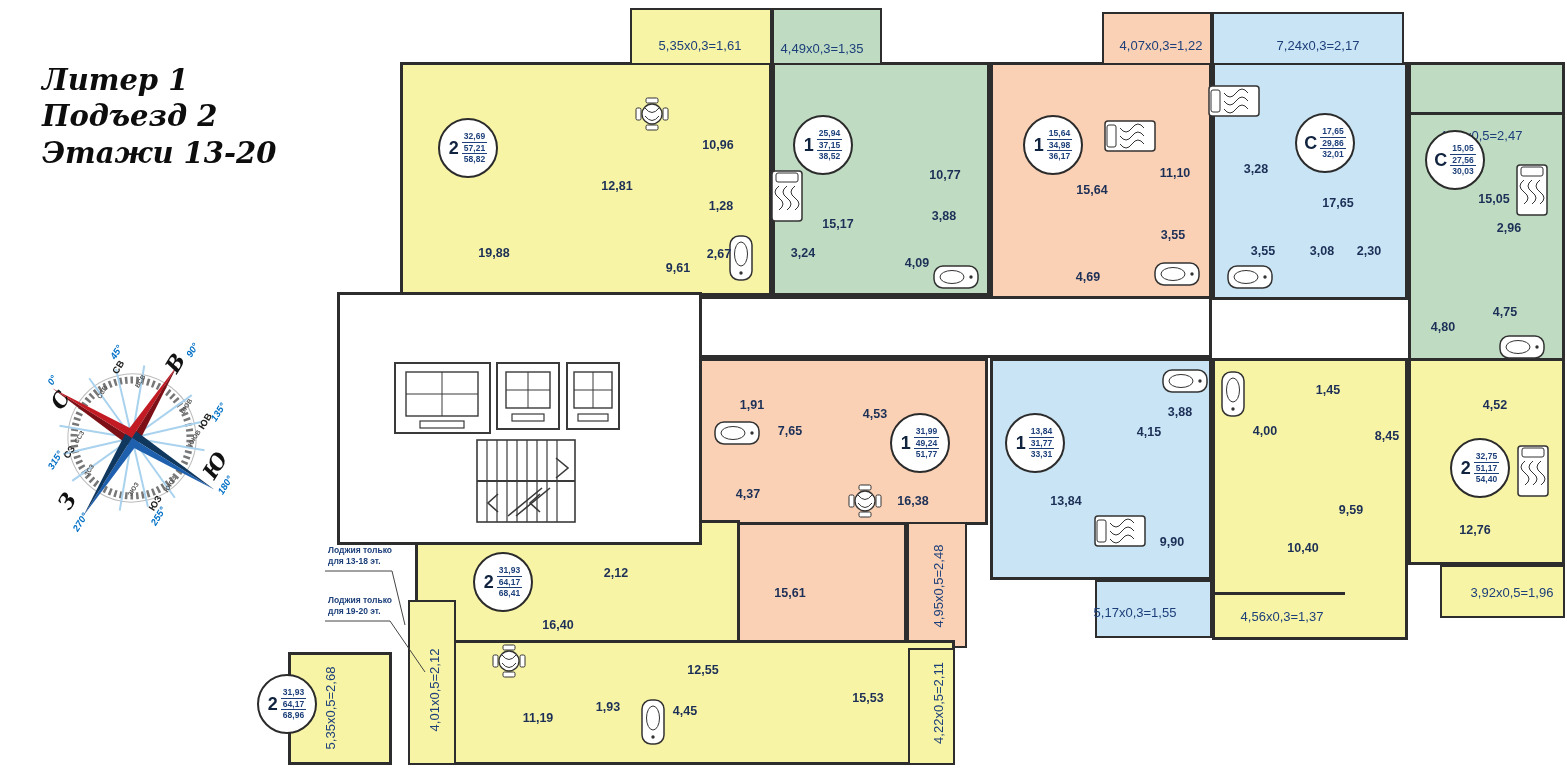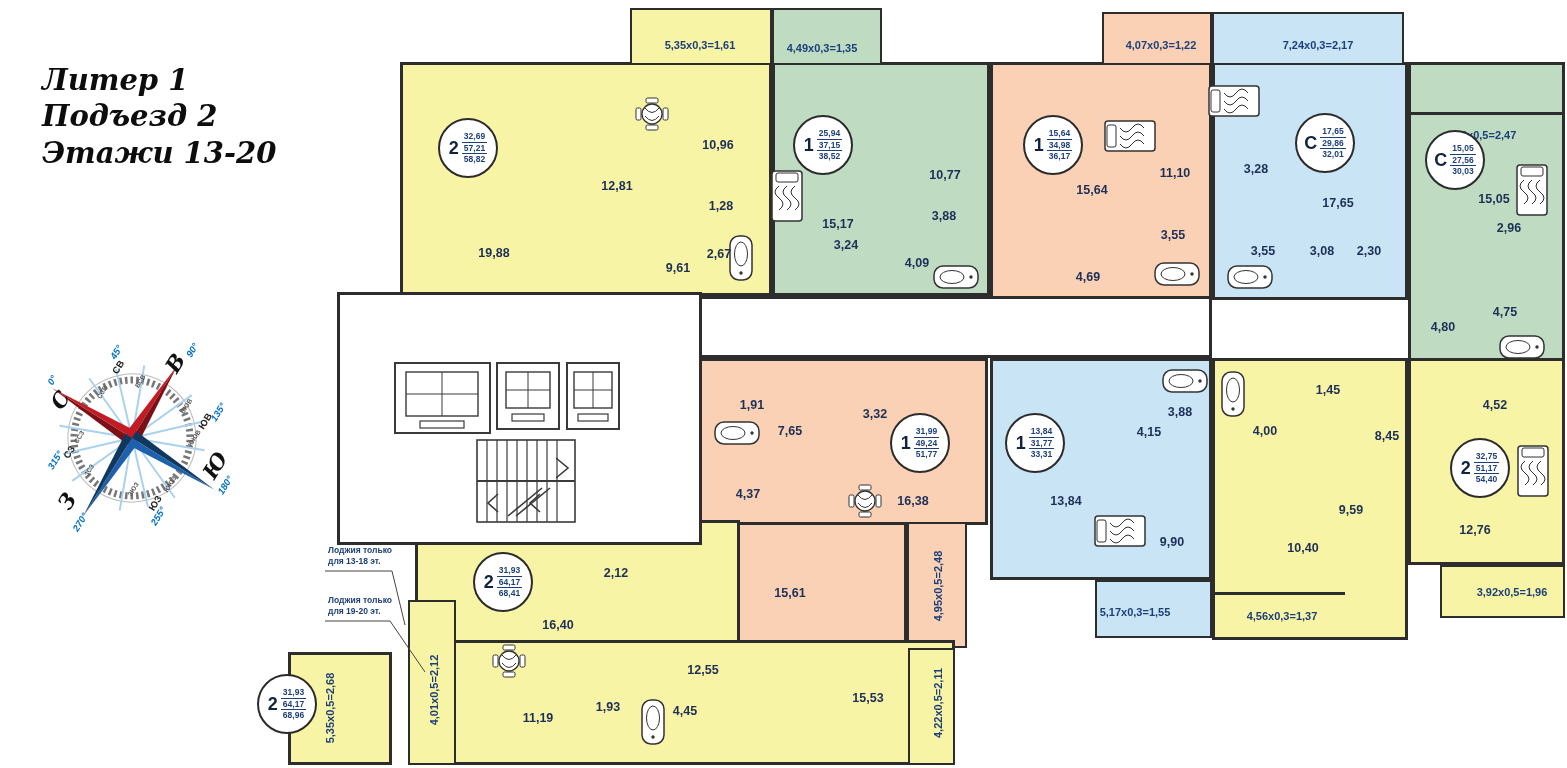--- a/index.html
+++ b/index.html
@@ -11,21 +11,21 @@
   
   .apt{position:absolute;border:3px solid #2d2d2d;box-sizing:border-box;}
   .bal{position:absolute;border:2px solid #2d2d2d;box-sizing:border-box;}
   .yellow{background:#f8f4a6;} .green{background:#bfdcc3;}
   .peach{background:#fad1b5;}  .blue{background:#c9e4f4;}
   .white{background:#ffffff;}
   .wall{position:absolute;background:#2d2d2d;}
   
   .rl{position:absolute;transform:translate(-50%,-50%);font-weight:bold;font-size:12.5px;
       color:#1c2f56;white-space:nowrap;z-index:30;}
-  .dim{position:absolute;transform:translate(-50%,-50%);font-weight:bold;font-size:11px;
+  .dim{position:absolute;transform:translate(-50%,-50%);font-weight:normal;font-size:13px;
       color:#1c3f7a;white-space:nowrap;z-index:30;}
   .dim.v{writing-mode:vertical-rl;transform:translate(-50%,-50%) rotate(180deg);}
   
   .stat{position:absolute;width:60px;height:60px;border-radius:50%;background:#fff;
         border:2px solid #2b2b2b;transform:translate(-50%,-50%);display:flex;align-items:center;
         justify-content:center;gap:3px;z-index:40;box-sizing:border-box;}
   .stat .unit{font-size:18px;font-weight:bold;color:#10233f;}
   .stat .areas{display:flex;flex-direction:column;font-size:8.5px;font-weight:bold;color:#1c3f7a;}
   .stat .areas i{font-style:normal;text-align:center;padding:0 2px;line-height:1.25;}
   .stat .areas i.u{border-bottom:1px solid #1c3f7a;}
@@ -250,42 +250,42 @@
   <span class="rl" style="left:494px;top:253px;">19,88</span>
   <span class="rl" style="left:617px;top:186px;">12,81</span>
   <span class="rl" style="left:718px;top:145px;">10,96</span>
   <span class="rl" style="left:721px;top:206px;">1,28</span>
   <span class="rl" style="left:719px;top:254px;">2,67</span>
   <span class="rl" style="left:678px;top:268px;">9,61</span>
 
   <span class="rl" style="left:838px;top:224px;">15,17</span>
   <span class="rl" style="left:945px;top:175px;">10,77</span>
   <span class="rl" style="left:944px;top:216px;">3,88</span>
-  <span class="rl" style="left:803px;top:245px;margin-left:43px;">3,24</span>
+  <span class="rl" style="left:803px;top:253px;">3,24</span>
   <span class="rl" style="left:917px;top:263px;">4,09</span>
 
   <span class="rl" style="left:1092px;top:190px;">15,64</span>
   <span class="rl" style="left:1175px;top:173px;">11,10</span>
   <span class="rl" style="left:1173px;top:235px;">3,55</span>
   <span class="rl" style="left:1088px;top:277px;">4,69</span>
 
   <span class="rl" style="left:1256px;top:169px;">3,28</span>
   <span class="rl" style="left:1338px;top:203px;">17,65</span>
   <span class="rl" style="left:1263px;top:251px;">3,55</span>
   <span class="rl" style="left:1322px;top:251px;">3,08</span>
   <span class="rl" style="left:1369px;top:251px;">2,30</span>
 
   <span class="rl" style="left:1494px;top:199px;">15,05</span>
   <span class="rl" style="left:1509px;top:228px;">2,96</span>
   <span class="rl" style="left:1505px;top:312px;">4,75</span>
   <span class="rl" style="left:1443px;top:327px;">4,80</span>
 
   <span class="rl" style="left:752px;top:405px;">1,91</span>
   <span class="rl" style="left:790px;top:431px;">7,65</span>
-  <span class="rl" style="left:875px;top:414px;">3,32</span>
+  <span class="rl" style="left:875px;top:414px;">4,53</span>
   <span class="rl" style="left:748px;top:494px;">4,37</span>
   <span class="rl" style="left:913px;top:501px;">16,38</span>
   <span class="rl" style="left:790px;top:593px;">15,61</span>
 
   <span class="rl" style="left:1113px;top:432px;margin-left:36px;">4,15</span>
   <span class="rl" style="left:1180px;top:412px;">3,88</span>
   <span class="rl" style="left:1066px;top:501px;">13,84</span>
   <span class="rl" style="left:1172px;top:542px;">9,90</span>
 
   <span class="rl" style="left:1328px;top:390px;">1,45</span>

